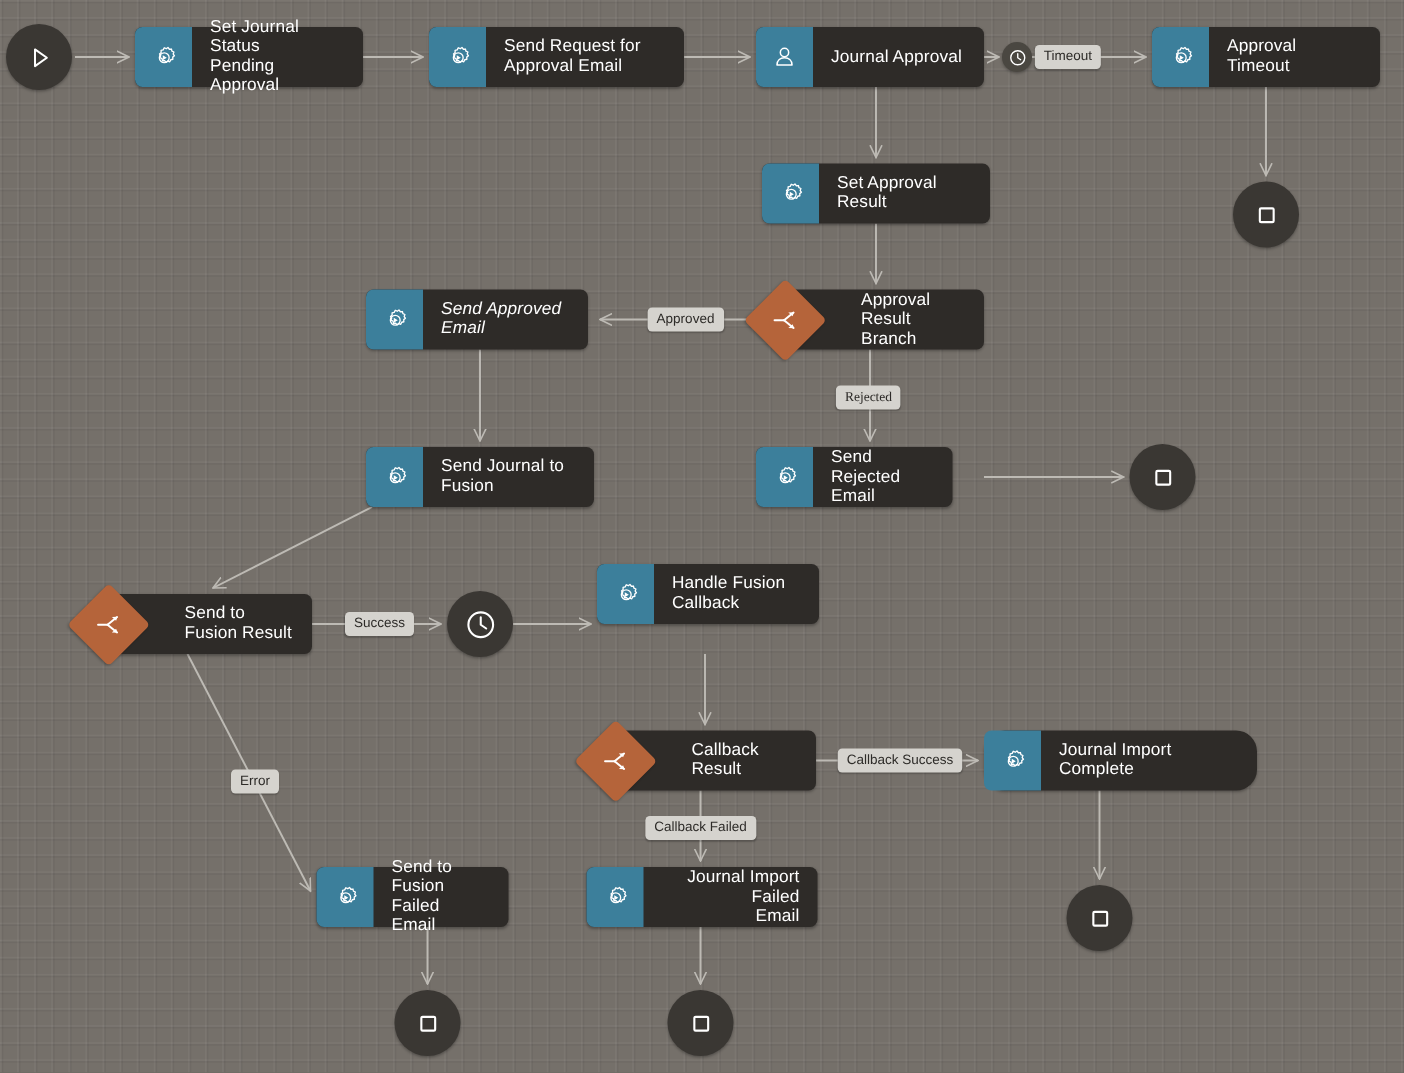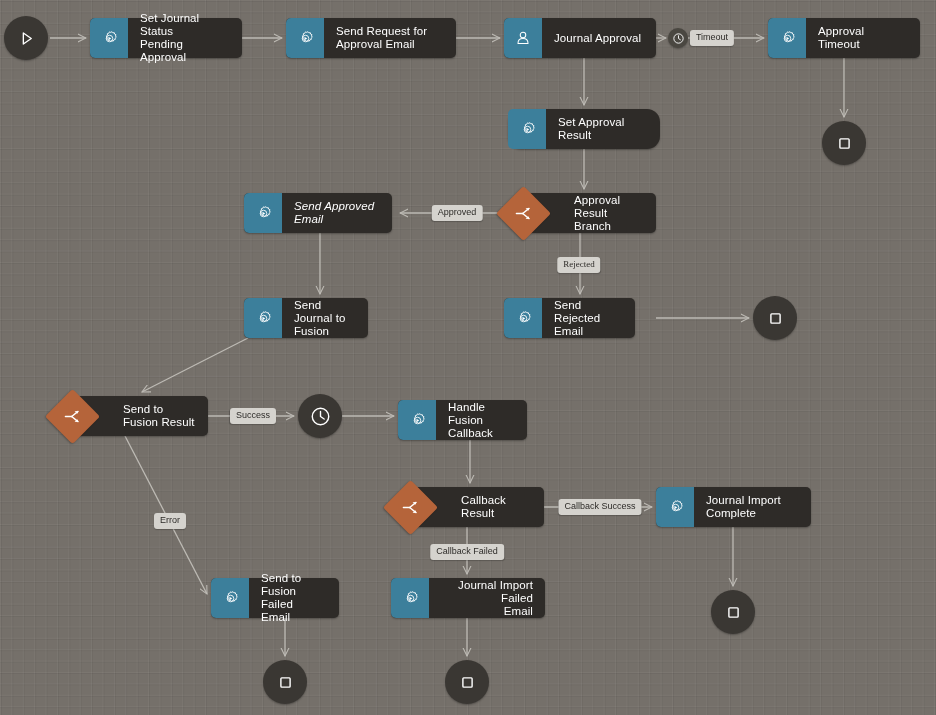--- a/index.html
+++ b/index.html
@@ -262,21 +262,21 @@
   </div>
 
   <div class="event" style="left:822px;top:121px;">
     <span>
       <svg class="glyph" width="17" height="17" viewBox="0 0 24 24">
         <rect x="5.5" y="5.5" width="13" height="13" rx="1.2" fill="none" stroke="#ffffff" stroke-width="2"></rect>
       </svg>
     </span>
   </div>
 
-  <div class="node" style="left:508px;top:109px;width:152px;border-radius:13px;">
+  <div class="node" style="left:508px;top:109px;width:152px;">
     <div class="icon-pane">
       <svg class="glyph" width="17" height="17" viewBox="0 0 24 24">
         <path d="M12 2.6 l1.9 .9 1.6-1.2 1.3 1.7 2 -.2 .4 2 1.9 .8 -.7 1.9 1.2 1.6 -1.6 1.3 .1 2 -2 .5 -.9 1.9 -1.9-.7 -1.6 1.2 -1.3-1.6 -2 .1 -.5-2 -1.9-.9 .7-1.9 -1.2-1.6 1.6-1.3 -.1-2 2-.5 z" fill="none" stroke="#ffffff" stroke-width="1.25" stroke-linejoin="round"></path>
         <circle cx="12" cy="12" r="4.6" fill="none" stroke="#ffffff" stroke-width="1.25"></circle>
         <path d="M10.6 9.7 L14.4 12 L10.6 14.3 Z" fill="#ffffff"></path>
       </svg>
     </div>
     <div class="label">Set Approval Result</div>
   </div>
 
@@ -320,21 +320,21 @@
   </div>
 
   <div class="event" style="left:753px;top:296px;">
     <span>
       <svg class="glyph" width="17" height="17" viewBox="0 0 24 24">
         <rect x="5.5" y="5.5" width="13" height="13" rx="1.2" fill="none" stroke="#ffffff" stroke-width="2"></rect>
       </svg>
     </span>
   </div>
 
-  <div class="node" style="left:244px;top:298px;width:124px;">
+  <div class="node" style="left:244px;top:298px;width:152px;">
     <div class="icon-pane">
       <svg class="glyph" width="17" height="17" viewBox="0 0 24 24">
         <path d="M12 2.6 l1.9 .9 1.6-1.2 1.3 1.7 2 -.2 .4 2 1.9 .8 -.7 1.9 1.2 1.6 -1.6 1.3 .1 2 -2 .5 -.9 1.9 -1.9-.7 -1.6 1.2 -1.3-1.6 -2 .1 -.5-2 -1.9-.9 .7-1.9 -1.2-1.6 1.6-1.3 -.1-2 2-.5 z" fill="none" stroke="#ffffff" stroke-width="1.25" stroke-linejoin="round"></path>
         <circle cx="12" cy="12" r="4.6" fill="none" stroke="#ffffff" stroke-width="1.25"></circle>
         <path d="M10.6 9.7 L14.4 12 L10.6 14.3 Z" fill="#ffffff"></path>
       </svg>
     </div>
     <div class="label">Send Journal to
 Fusion</div>
   </div>
@@ -357,21 +357,21 @@
 
   <div class="event" style="left:298px;top:394px;">
     <span>
       <svg class="glyph" width="23" height="23" viewBox="0 0 24 24">
         <circle cx="12" cy="12" r="8.6" fill="none" stroke="#ffffff" stroke-width="1.45"></circle>
         <path d="M12 6.8 L12 12 L15.8 14.6" fill="none" stroke="#ffffff" stroke-width="1.45" stroke-linecap="round" stroke-linejoin="round"></path>
       </svg>
     </span>
   </div>
 
-  <div class="node" style="left:398px;top:400px;width:129px;">
+  <div class="node" style="left:398px;top:376px;width:148px;">
     <div class="icon-pane">
       <svg class="glyph" width="17" height="17" viewBox="0 0 24 24">
         <path d="M12 2.6 l1.9 .9 1.6-1.2 1.3 1.7 2 -.2 .4 2 1.9 .8 -.7 1.9 1.2 1.6 -1.6 1.3 .1 2 -2 .5 -.9 1.9 -1.9-.7 -1.6 1.2 -1.3-1.6 -2 .1 -.5-2 -1.9-.9 .7-1.9 -1.2-1.6 1.6-1.3 -.1-2 2-.5 z" fill="none" stroke="#ffffff" stroke-width="1.25" stroke-linejoin="round"></path>
         <circle cx="12" cy="12" r="4.6" fill="none" stroke="#ffffff" stroke-width="1.25"></circle>
         <path d="M10.6 9.7 L14.4 12 L10.6 14.3 Z" fill="#ffffff"></path>
       </svg>
     </div>
     <div class="label">Handle Fusion
 Callback</div>
   </div>
@@ -385,21 +385,21 @@
           <path d="M11 12 L19 5.5" fill="none" stroke="#ffffff" stroke-width="1.7" stroke-linecap="round"></path>
           <path d="M11 12 L19 18.5" fill="none" stroke="#ffffff" stroke-width="1.7" stroke-linecap="round"></path>
           <path d="M19.4 5.2 L14.6 5.4 L18.2 8.6 Z" fill="#ffffff"></path>
           <path d="M19.4 18.8 L14.6 18.6 L18.2 15.4 Z" fill="#ffffff"></path>
         </svg>
       </div>
     </div>
     <div class="label">Callback Result</div>
   </div>
 
-  <div class="node" style="left:656px;top:487px;width:155px;">
+  <div class="node" style="left:656px;top:487px;width:182px;border-radius:14px;">
     <div class="icon-pane">
       <svg class="glyph" width="17" height="17" viewBox="0 0 24 24">
         <path d="M12 2.6 l1.9 .9 1.6-1.2 1.3 1.7 2 -.2 .4 2 1.9 .8 -.7 1.9 1.2 1.6 -1.6 1.3 .1 2 -2 .5 -.9 1.9 -1.9-.7 -1.6 1.2 -1.3-1.6 -2 .1 -.5-2 -1.9-.9 .7-1.9 -1.2-1.6 1.6-1.3 -.1-2 2-.5 z" fill="none" stroke="#ffffff" stroke-width="1.25" stroke-linejoin="round"></path>
         <circle cx="12" cy="12" r="4.6" fill="none" stroke="#ffffff" stroke-width="1.25"></circle>
         <path d="M10.6 9.7 L14.4 12 L10.6 14.3 Z" fill="#ffffff"></path>
       </svg>
     </div>
     <div class="label">Journal Import
 Complete</div>
   </div>

